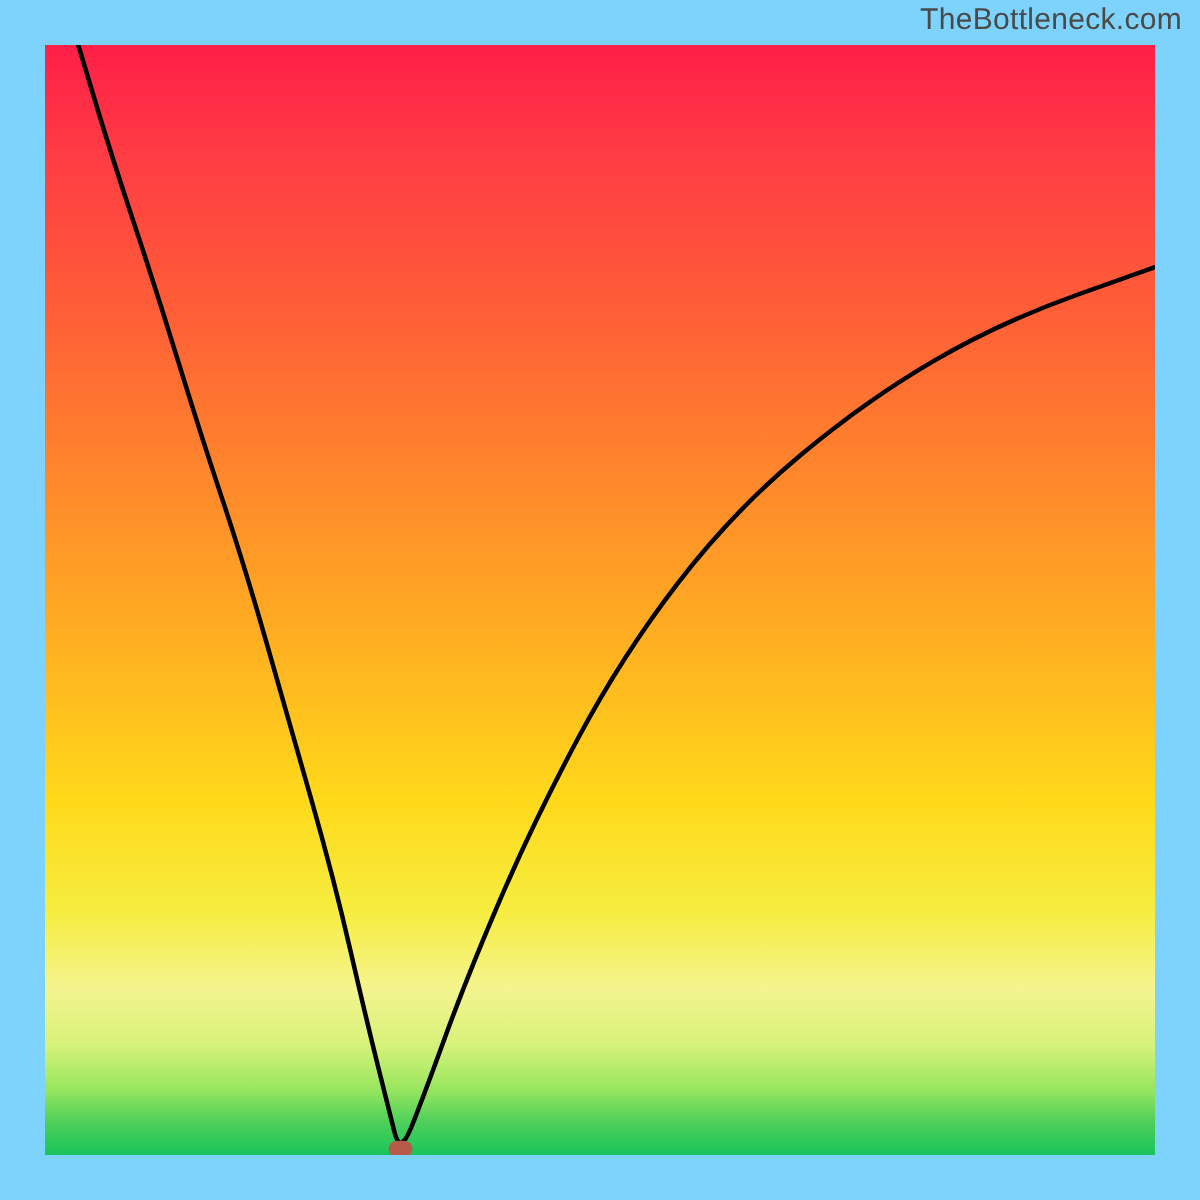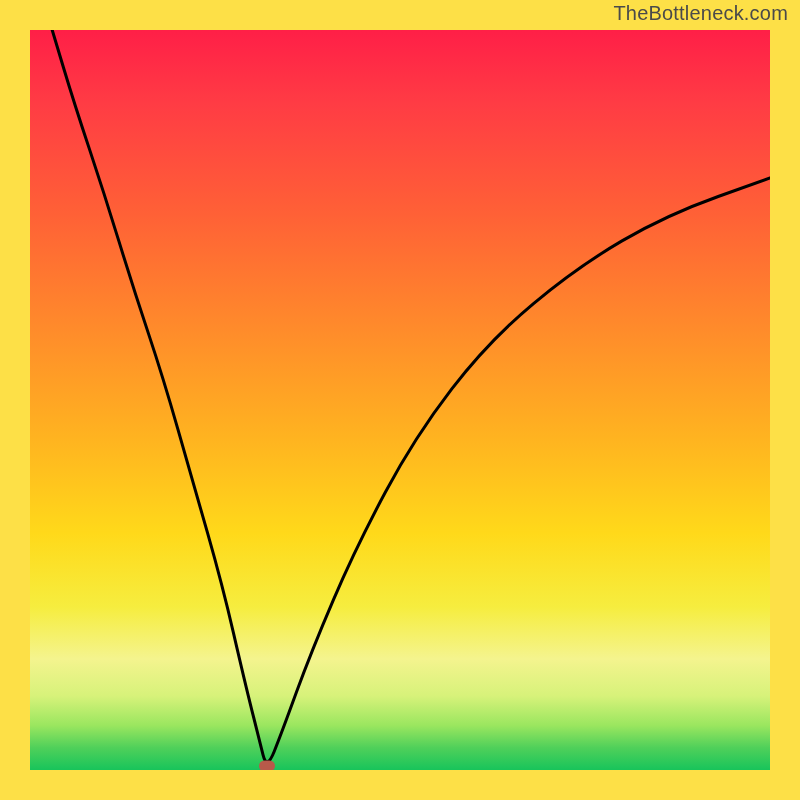--- a/index.html
+++ b/index.html
@@ -8,21 +8,21 @@
     width: 800px;
     height: 800px;
     background: #000;
     font-family: Arial, Helvetica, sans-serif;
     overflow: hidden;
   }
   .stage {
     position: relative;
     width: 800px;
     height: 800px;
-    background: #fde047;
+    background: #7dd3fc;
   }
   .plot-area {
     position: absolute;
     left: 30px;
     top: 30px;
     width: 740px;
     height: 740px;
     overflow: hidden;
   }
   .gradient-bg {

